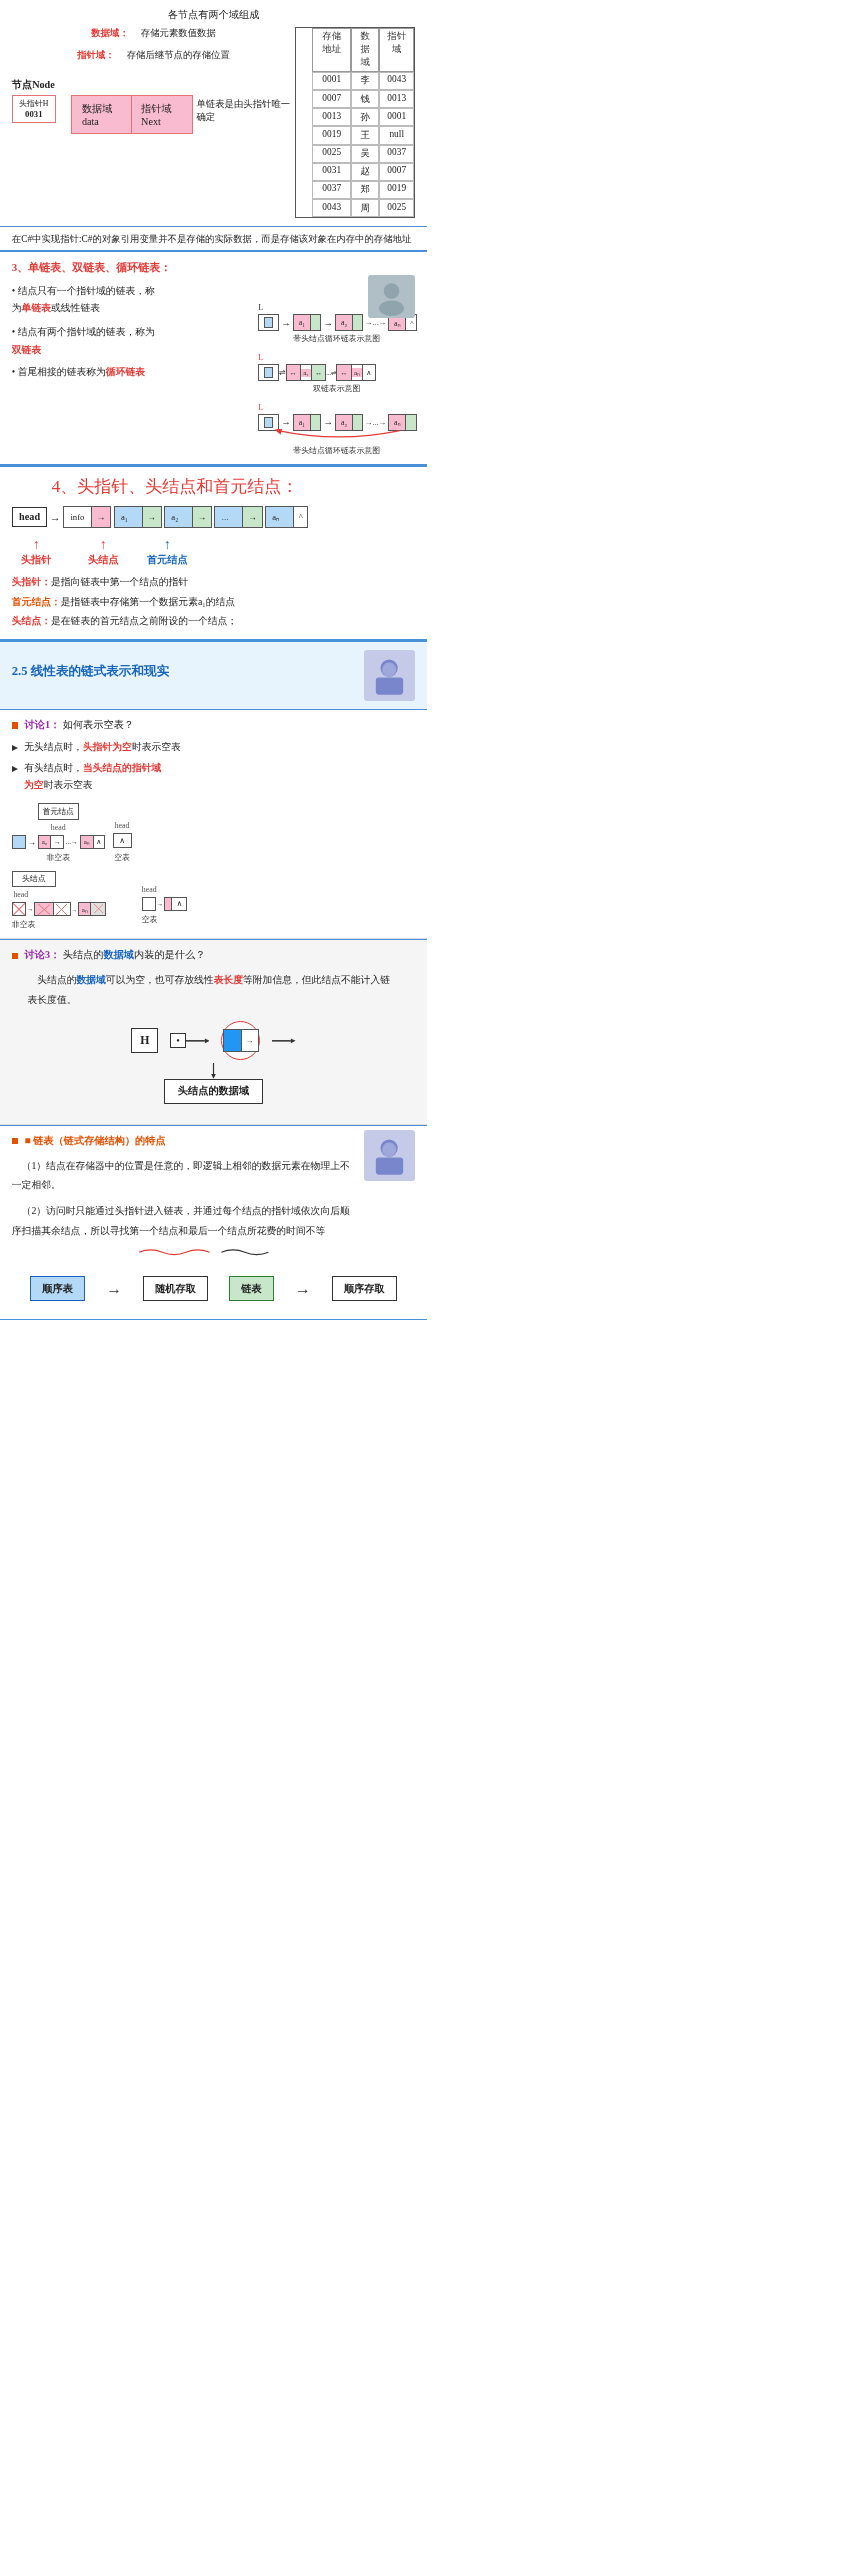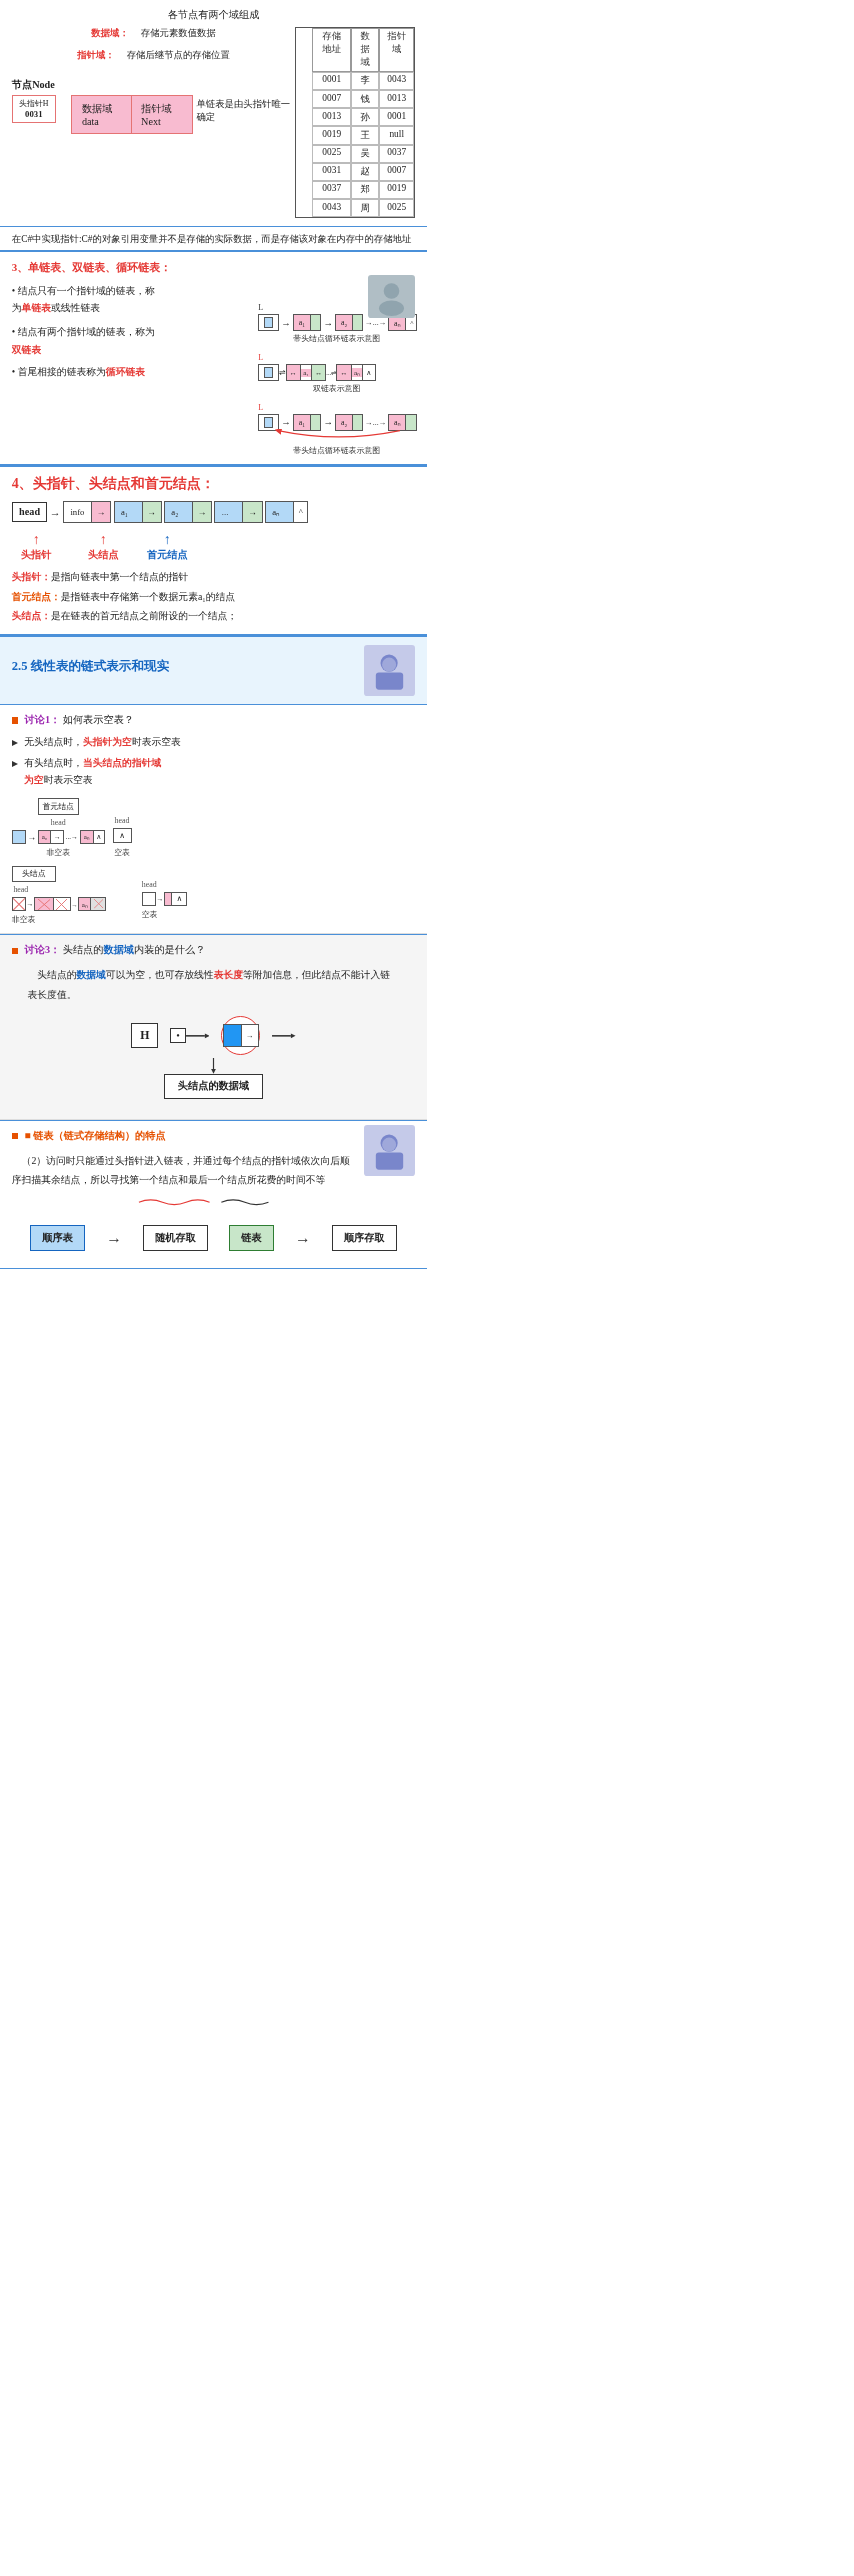--- a/index.html
+++ b/index.html
@@ -186,24 +186,25 @@
     
     .red { color: #e53935; }
 
     
     .section-head-ptr {
       background: #fff;
       padding: 7.9px 11.8px;
       border-bottom: 1.6px solid #4a90d9;
     }
     .section-head-ptr h3 {
-      font-size: 14px;
+      font-size: 17px;
       color: #e53935;
-      font-weight: bold;
+      font-weight: normal;
       margin-bottom: 7.9px;
+      margin-left: 40px;
     }
     .head-diagram {
       display: flex;
       align-items: center;
       gap: 2.4px;
       margin-bottom: 9.4px;
       flex-wrap: nowrap;
     }
     .hd-box {
       border: 1.6px solid #333;
@@ -805,20 +806,23 @@
 </div>
 
 <div class="section-chain-chars" style="border-top:1.6px solid #4a90d9;">
   <div style="display:flex; justify-content:space-between; align-items:flex-start;">
     <div style="flex:1;">
       <div class="chain-title">
         <span class="bullet-square"></span>
         <span>■ 链表（链式存储结构）的特点</span>
       </div>
       <div class="chain-body">
+        <div style="margin-bottom:6.3px;">
+          &nbsp;&nbsp;&nbsp;&nbsp;（1）结点在存储器中的位置是任意的，即逻辑上相邻的数据元素在物理上不一定相邻。
+        </div>
         <div>
           &nbsp;&nbsp;&nbsp;&nbsp;（2）访问时只能通过头指针进入链表，并通过每个结点的指针域依次向后顺序扫描其余结点，所以寻找第一个结点和最后一个结点所花费的时间不等
         </div>
       </div>
     </div>
     <div style="width:51px; height:51px; background:#c5cae9; border-radius:3.1px; overflow:hidden; display:flex; align-items:center; justify-content:center; margin-left:7.9px; margin-top:-3.9px;">
       <svg width="43" height="43" viewBox="0 0 55 55">
           <circle cx="27" cy="18" r="11" fill="#7986cb"></circle>
           <rect x="10" y="30" width="35" height="22" rx="4" fill="#7986cb"></rect>
           <circle cx="27" cy="20" r="9" fill="#9fa8da"></circle>

